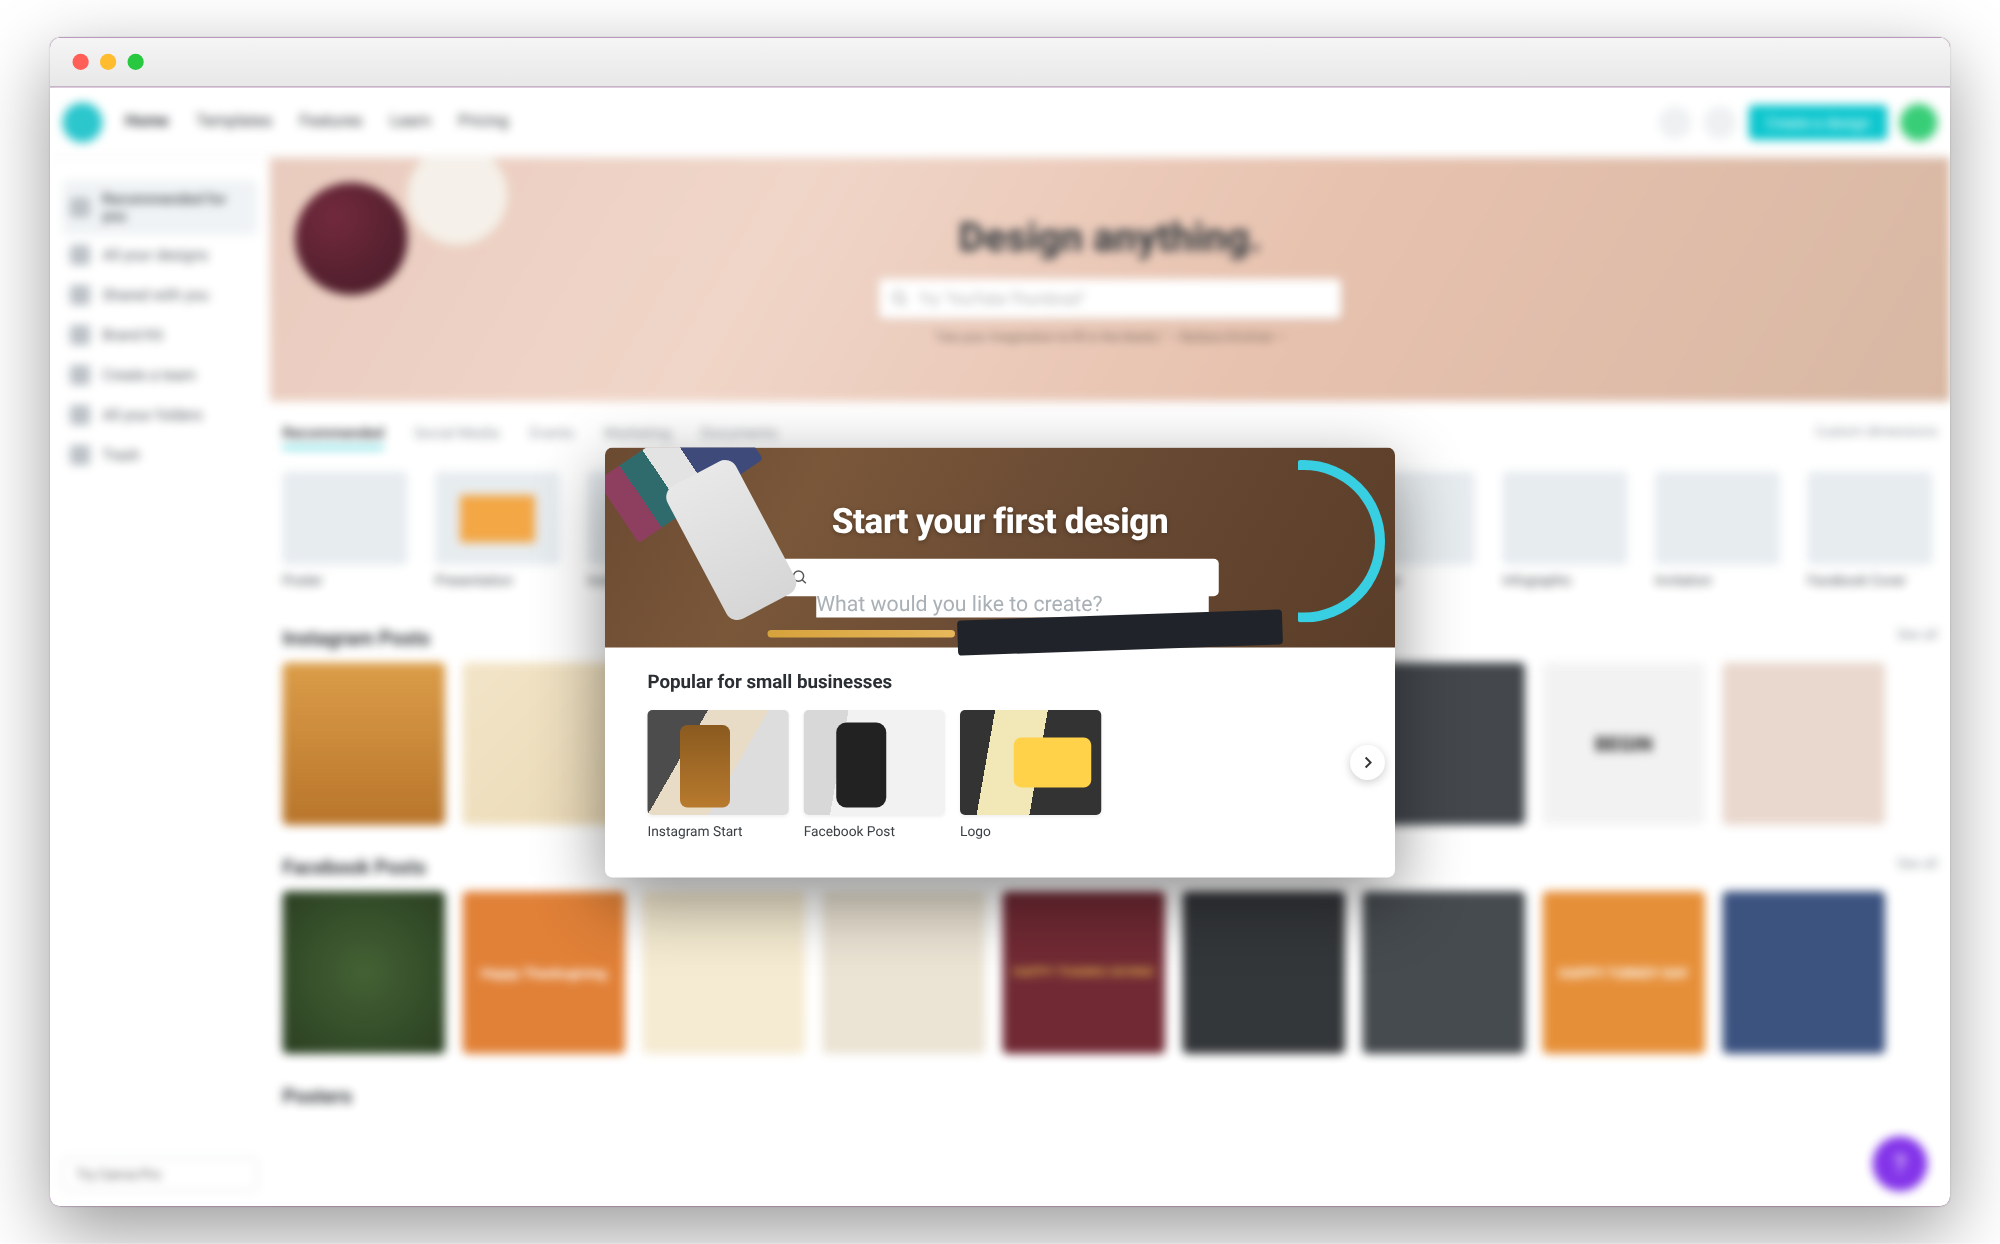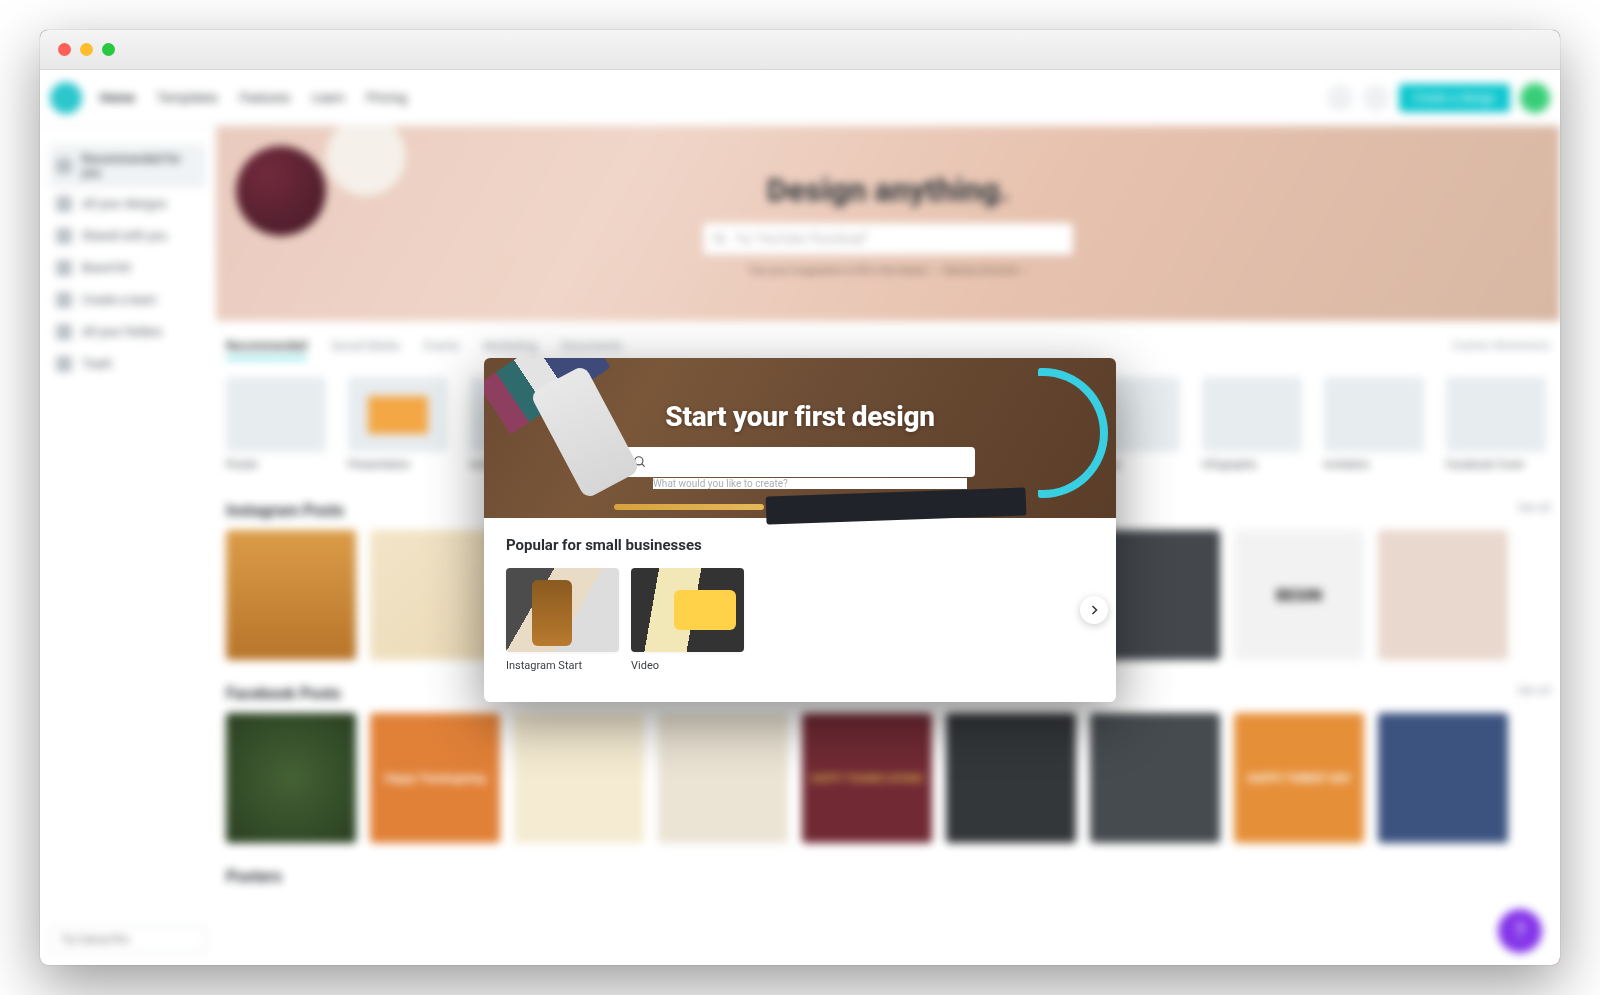--- a/index.html
+++ b/index.html
@@ -81,34 +81,34 @@
 
 
 .help-bubble { position: absolute; right: 18px; bottom: 12px; background: #7d2ae8; color: #fff; border-radius: 50%; width: 44px; height: 44px; display: flex; align-items: center; justify-content: center; font-size: 20px; }
 
 
 .modal-wrap { position: absolute; inset: 0; display: flex; align-items: center; justify-content: center; pointer-events: none; }
 .modal { width: 632px; border-radius: 6px; background: #fff; box-shadow: 0 18px 55px rgba(0,0,0,0.45); overflow: hidden; pointer-events: auto; margin-top: 25px; }
 .modal-hero { height: 160px; background: linear-gradient(120deg, #6b4a32 0%, #7a5739 25%, #6a4b34 55%, #5a3d28 100%); position: relative; display: flex; flex-direction: column; align-items: center; justify-content: center; gap: 14px; }
 .modal-hero-title { font-size: 28px; font-weight: 800; color: #fff; letter-spacing: -0.3px; text-shadow: 0 1px 4px rgba(0,0,0,0.3); }
 .modal-search { width: 350px; height: 30px; background: #fff; border-radius: 4px; display: flex; align-items: center; padding: 0 8px; gap: 6px; }
-.modal-search input { border: none; outline: none; flex: 1; font-size: 10px; color: #333; margin-top: 44px; }
+.modal-search input { border: none; outline: none; flex: 1; font-size: 17px; color: #333; margin-top: 44px; }
 .modal-search input::placeholder { color: #a9b0b6; }
 .search-icon-svg { width: 14px; height: 14px; flex-shrink: 0; }
 
 
 .deco { position: absolute; border-radius: 3px; }
 .deco-keyboard { right: 90px; bottom: -2px; width: 260px; height: 28px; background: #20242a; transform: rotate(-2deg); }
 .deco-cable { right: 8px; top: 10px; width: 70px; height: 130px; border: 8px solid #38cfe3; border-left: none; border-top-right-radius: 70px; border-bottom-right-radius: 70px; background: transparent; }
 .deco-books { left: 0; top: -12px; width: 120px; height: 60px; background: linear-gradient(90deg,#8e3e5e 0 22px,#2f6b6d 22px 44px,#e3e3e3 44px 70px,#3d4a7a 70px); transform: rotate(-34deg); }
 .deco-phone { left: 70px; top: 14px; width: 62px; height: 120px; background: linear-gradient(#e8e8e8,#d6d6d6); border-radius: 10px; transform: rotate(-28deg); }
 .deco-pencil { left: 130px; bottom: 8px; width: 150px; height: 6px; background: linear-gradient(90deg,#d6a23c,#e7b85a); border-radius: 3px; }
 
 
-.modal-body { padding: 18px 22px 30px 22px; position: relative; }
+.modal-body { padding: 18px 22px 30px 34px; position: relative; }
 .modal-sub { font-size: 15px; font-weight: 700; color: #2b2f33; margin-bottom: 14px; }
 .pop-row { display: flex; gap: 12px; }
 .pop-card { width: 113px; flex-shrink: 0; }
 .pop-thumb { width: 113px; height: 84px; border-radius: 4px; margin-bottom: 7px; box-shadow: 0 1px 3px rgba(0,0,0,0.06); background-size: cover; }
 .pop-label { font-size: 11px; color: #3a3f44; }
 .carousel-next { position: absolute; right: 8px; top: 78px; width: 28px; height: 28px; border-radius: 50%; background: #fff; box-shadow: 0 2px 8px rgba(0,0,0,0.2); display: flex; align-items: center; justify-content: center; }
 
 
 .p-ig { background: linear-gradient(120deg,#4c4c4c 0 30%,#e8dcc6 30% 60%,#ddd 60%); position:relative; }
 .p-ig::after { content:""; position:absolute; left:26px; top:12px; width:40px; height:66px; background:linear-gradient(#8a5a1f,#b87a2e); border-radius:6px; }
@@ -322,22 +322,26 @@
           </div>
         </div>
         <div class="modal-body">
           <div class="modal-sub">Popular for small businesses</div>
           <div class="pop-row">
             <div class="pop-card">
               <div class="pop-thumb p-ig"></div>
               <div class="pop-label">Instagram Start</div>
             </div>
             <div class="pop-card">
+              <div class="pop-thumb p-fbp"></div>
+              <div class="pop-label">Facebook Post</div>
+            </div>
+            <div class="pop-card">
               <div class="pop-thumb p-vid"></div>
-              <div class="pop-label">Video</div>
+              <div class="pop-label">Logo</div>
             </div>
           </div>
           <div class="carousel-next">
             <svg width="12" height="12" viewBox="0 0 24 24" fill="none" stroke="#333" stroke-width="3">
                 <polyline points="9 4 17 12 9 20"></polyline>
               </svg>
           </div>
         </div>
       </div>
     </div>

